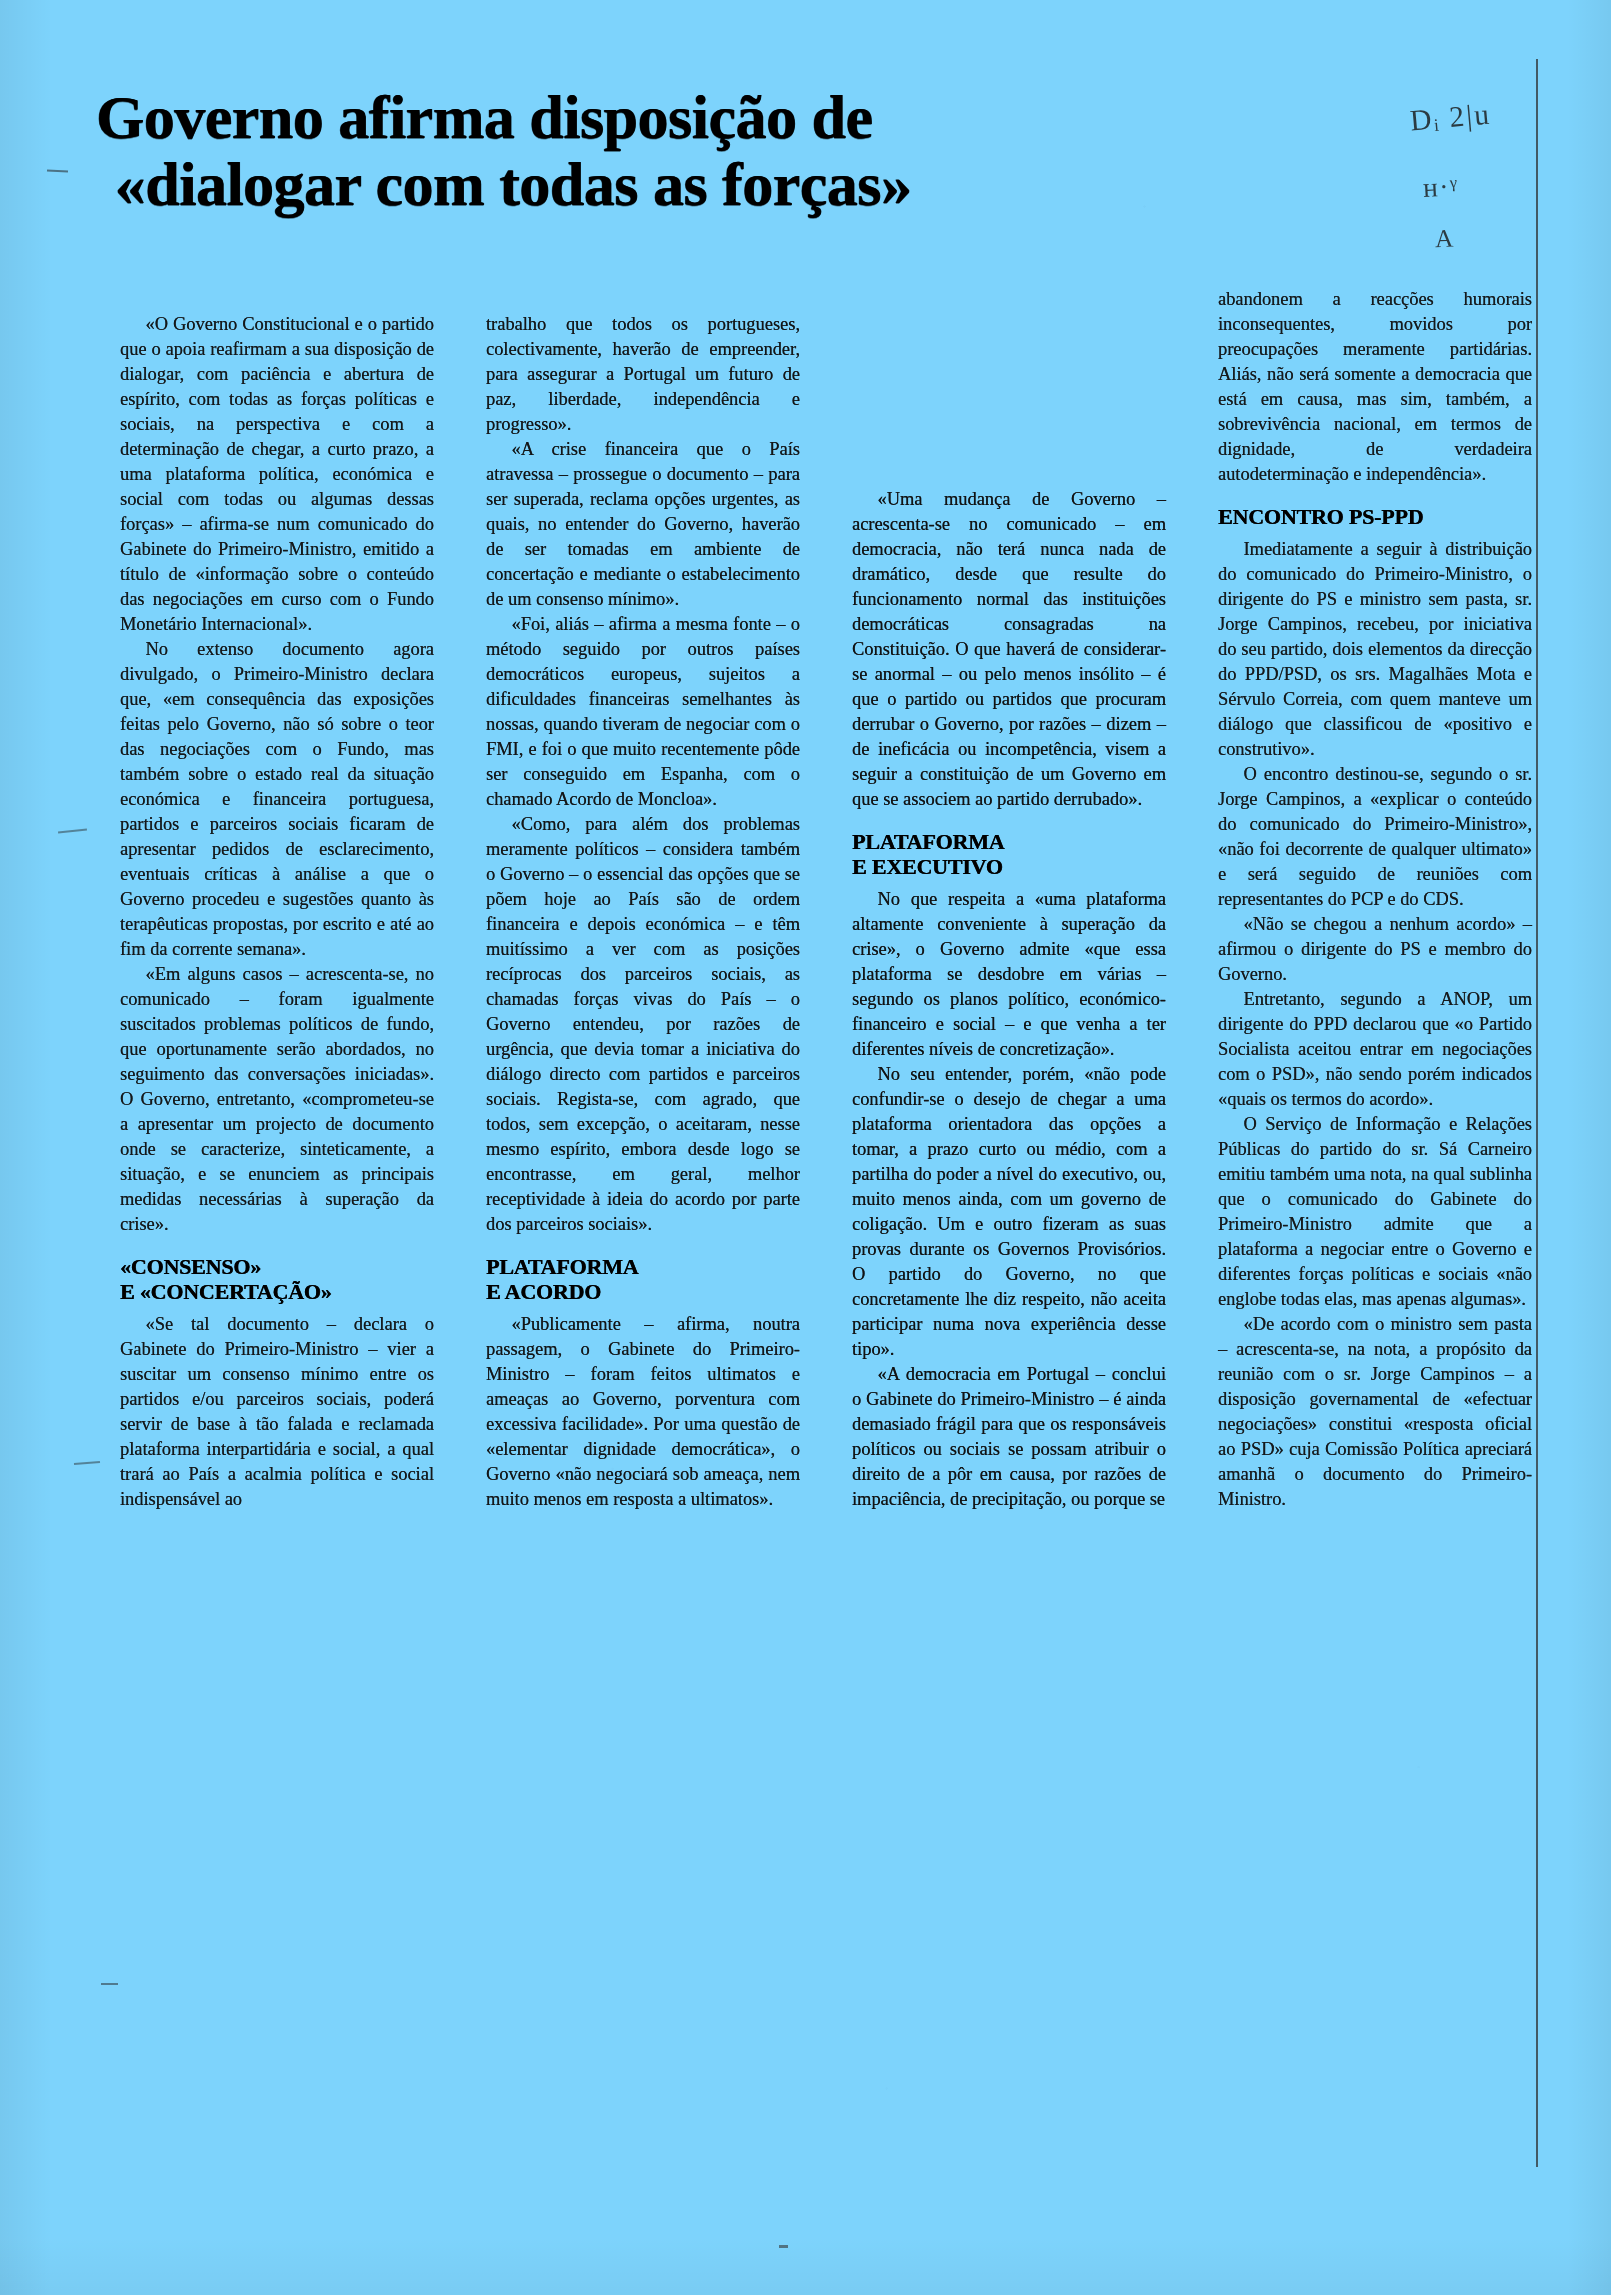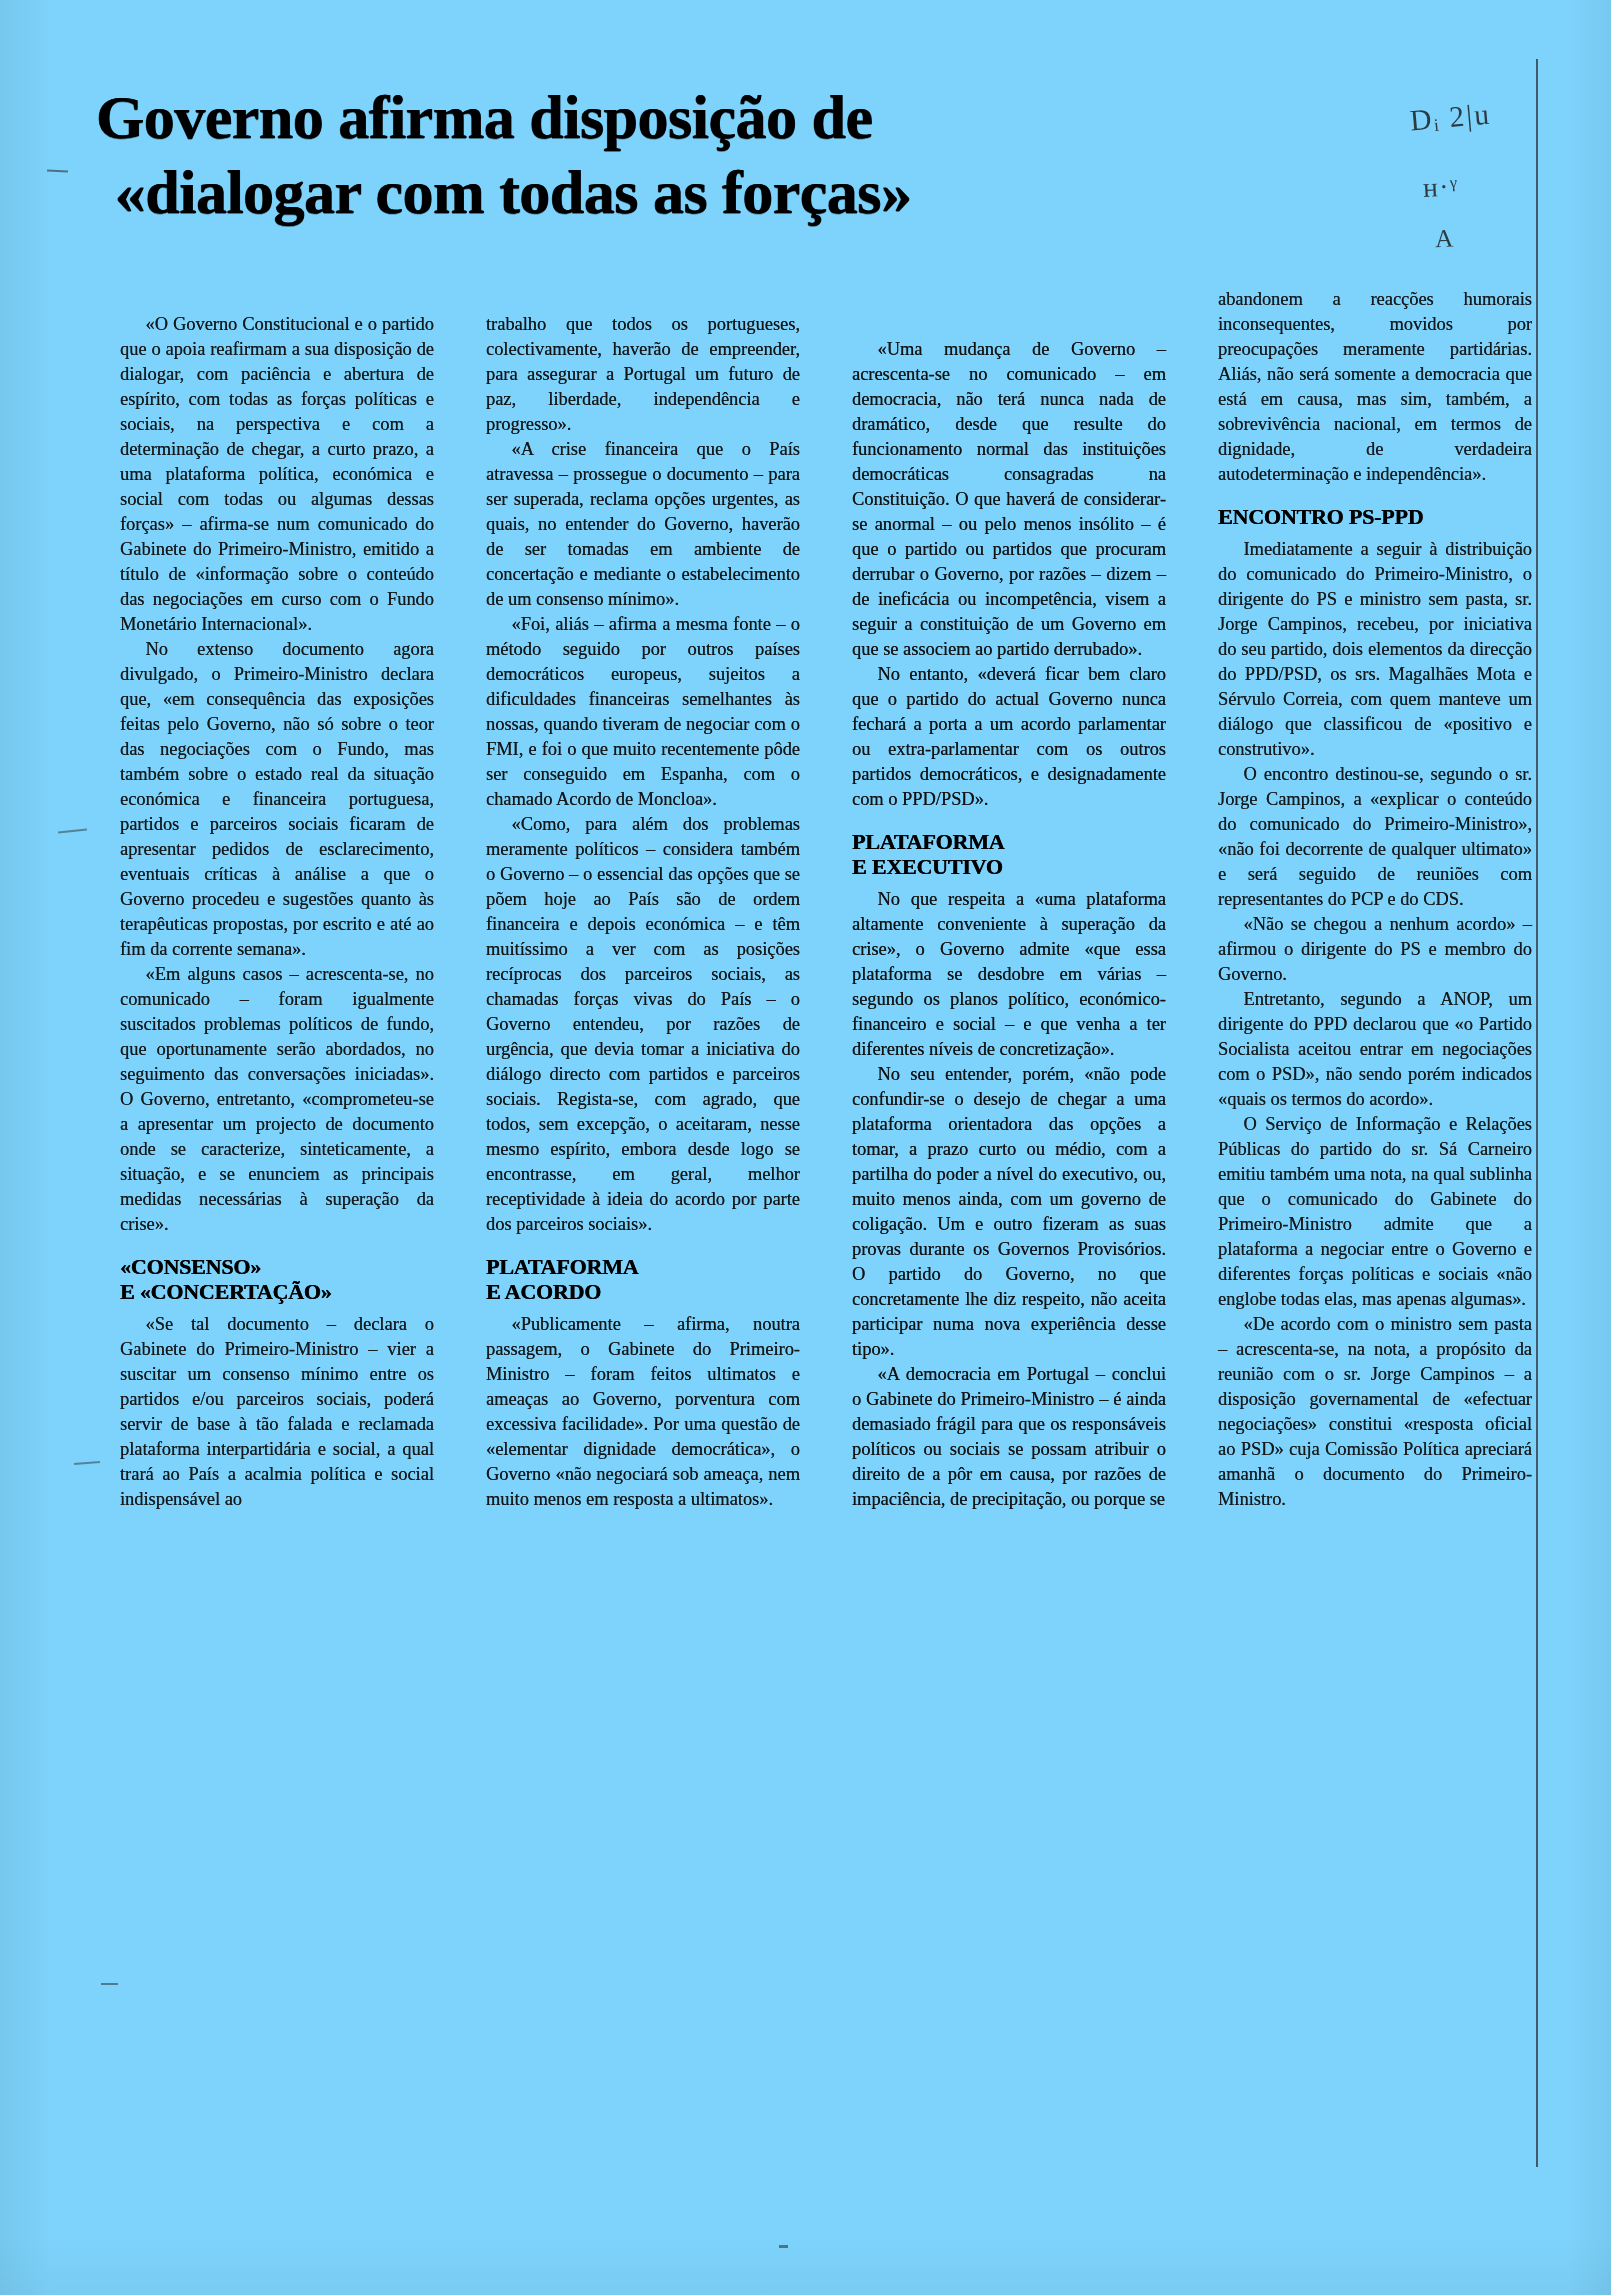--- a/index.html
+++ b/index.html
@@ -90,21 +90,21 @@
     text-shadow:
        0.5px 0 0 rgba(0,0,0,0.85),
       -0.5px 0 0 rgba(0,0,0,0.55),
        0 0.5px 0 rgba(0,0,0,0.45);
     transform: scaleX(1.0);
   }
   .headline-line.l1 {
     margin-left: 0px;
   }
   .headline-line.l2 {
-    margin-top: 11px;
+    margin-top: 3px;
     margin-left: 18.7px;
   }
 
   
   .annot {
     position: absolute;
     font-family: "Liberation Serif", "DejaVu Serif", serif;
     color: #1a1a1a;
     opacity: .82;
   }
@@ -252,21 +252,20 @@
         <p class="">«Foi, aliás – afirma a mesma fonte – o método seguido por outros países democráticos europeus, sujeitos a dificuldades financeiras semelhantes às nossas, quando tiveram de negociar com o FMI, e foi o que muito recentemente pôde ser conseguido em Espanha, com o chamado Acordo de Moncloa».</p>
         <p class="">«Como, para além dos problemas meramente políticos – considera também o Governo – o essencial das opções que se põem hoje ao País são de ordem financeira e depois económica – e têm muitíssimo a ver com as posições recíprocas dos parceiros sociais, as chamadas forças vivas do País – o Governo entendeu, por razões de urgência, que devia tomar a iniciativa do diálogo directo com partidos e parceiros sociais. Regista-se, com agrado, que todos, sem excepção, o aceitaram, nesse mesmo espírito, embora desde logo se encontrasse, em geral, melhor receptividade à ideia do acordo por parte dos parceiros sociais».</p>
         <div class="subhead">
           <span>PLATAFORMA</span>
           <span>E ACORDO</span>
         </div>
         <p class="">«Publicamente – afirma, noutra passagem, o Gabinete do Primeiro-Ministro – foram feitos ultimatos e ameaças ao Governo, porventura com excessiva facilidade». Por uma questão de «elementar dignidade democrática», o Governo «não negociará sob ameaça, nem muito menos em resposta a ultimatos».</p>
       </div>
       <div class="col col-3">
         <p class="">«Uma mudança de Governo – acrescenta-se no comunicado – em democracia, não terá nunca nada de dramático, desde que resulte do funcionamento normal das instituições democráticas consagradas na Constituição. O que haverá de considerar-se anormal – ou pelo menos insólito – é que o partido ou partidos que procuram derrubar o Governo, por razões – dizem – de ineficácia ou incompetência, visem a seguir a constituição de um Governo em que se associem ao partido derrubado».</p>
-        <p class="">No entanto, «deverá ficar bem claro que o partido do actual Governo nunca fechará a porta a um acordo parlamentar ou extra-parlamentar com os outros partidos democráticos, e designadamente com o PPD/PSD».</p>
         <div class="subhead">
           <span>PLATAFORMA</span>
           <span>E EXECUTIVO</span>
         </div>
         <p class="">No que respeita a «uma plataforma altamente conveniente à superação da crise», o Governo admite «que essa plataforma se desdobre em várias – segundo os planos político, económico-financeiro e social – e que venha a ter diferentes níveis de concretização».</p>
         <p class="">No seu entender, porém, «não pode confundir-se o desejo de chegar a uma plataforma orientadora das opções a tomar, a prazo curto ou médio, com a partilha do poder a nível do executivo, ou, muito menos ainda, com um governo de coligação. Um e outro fizeram as suas provas durante os Governos Provisórios. O partido do Governo, no que concretamente lhe diz respeito, não aceita participar numa nova experiência desse tipo».</p>
         <p class="">«A democracia em Portugal – conclui o Gabinete do Primeiro-Ministro – é ainda demasiado frágil para que os responsáveis políticos ou sociais se possam atribuir o direito de a pôr em causa, por razões de impaciência, de precipitação, ou porque se</p>
       </div>
       <div class="col col-4">
         <p class="no-indent">abandonem a reacções humorais inconsequentes, movidos por preocupações meramente partidárias. Aliás, não será somente a democracia que está em causa, mas sim, também, a sobrevivência nacional, em termos de dignidade, de verdadeira autodeterminação e independência».</p>

